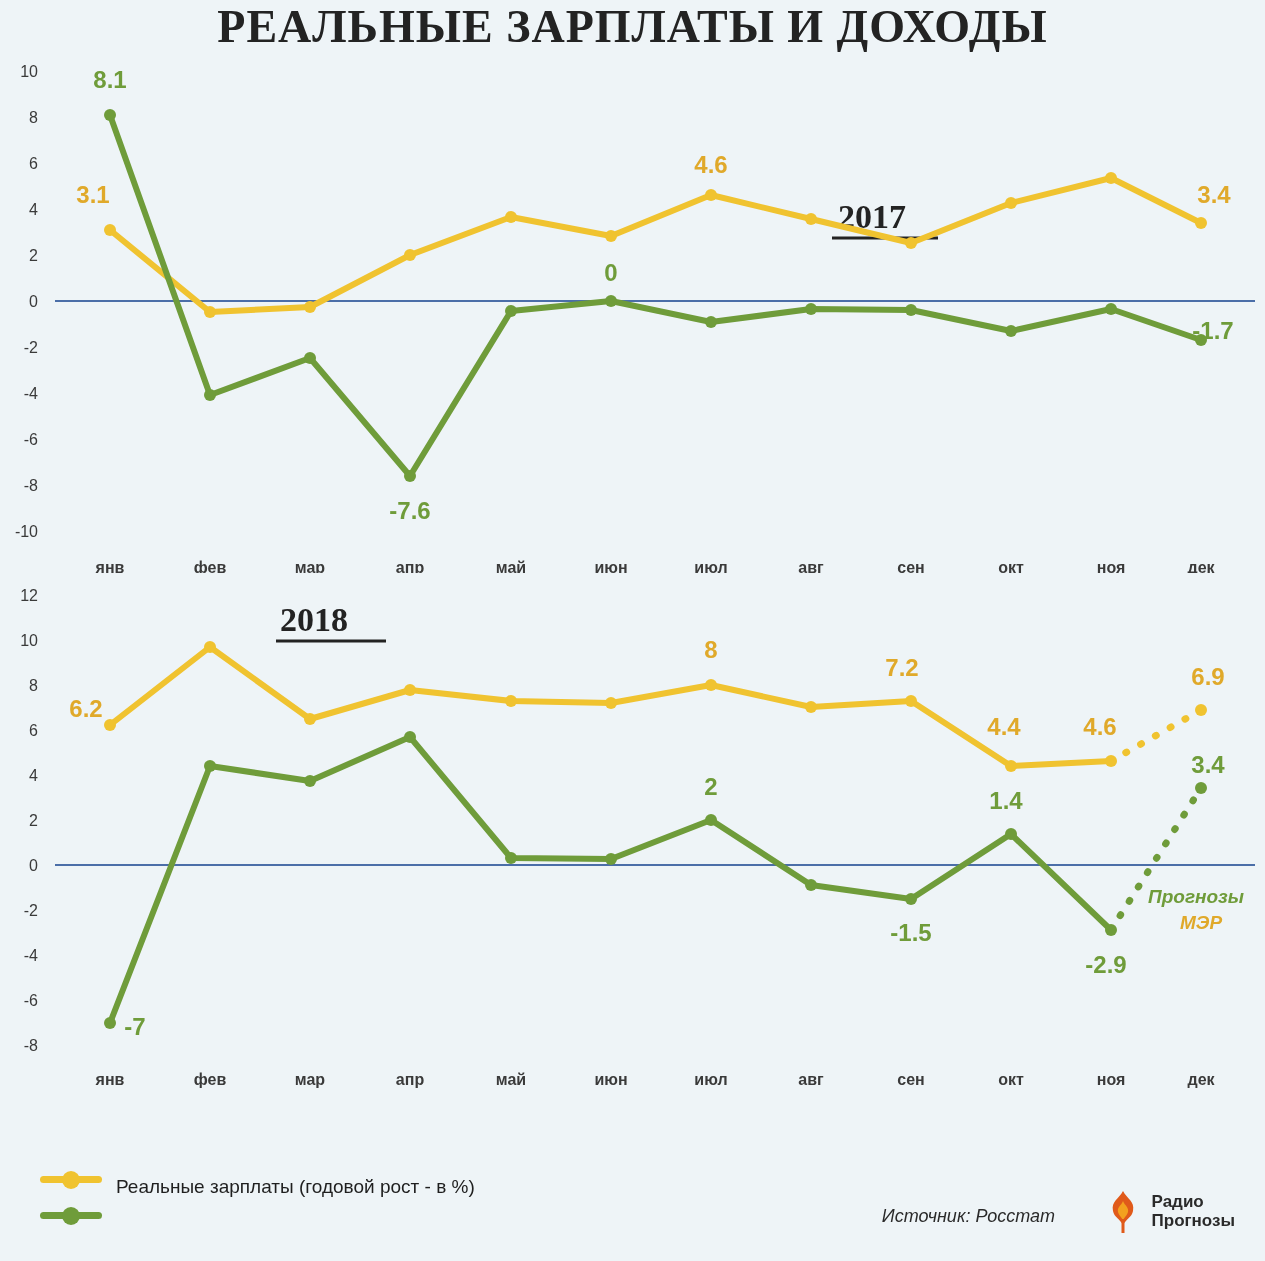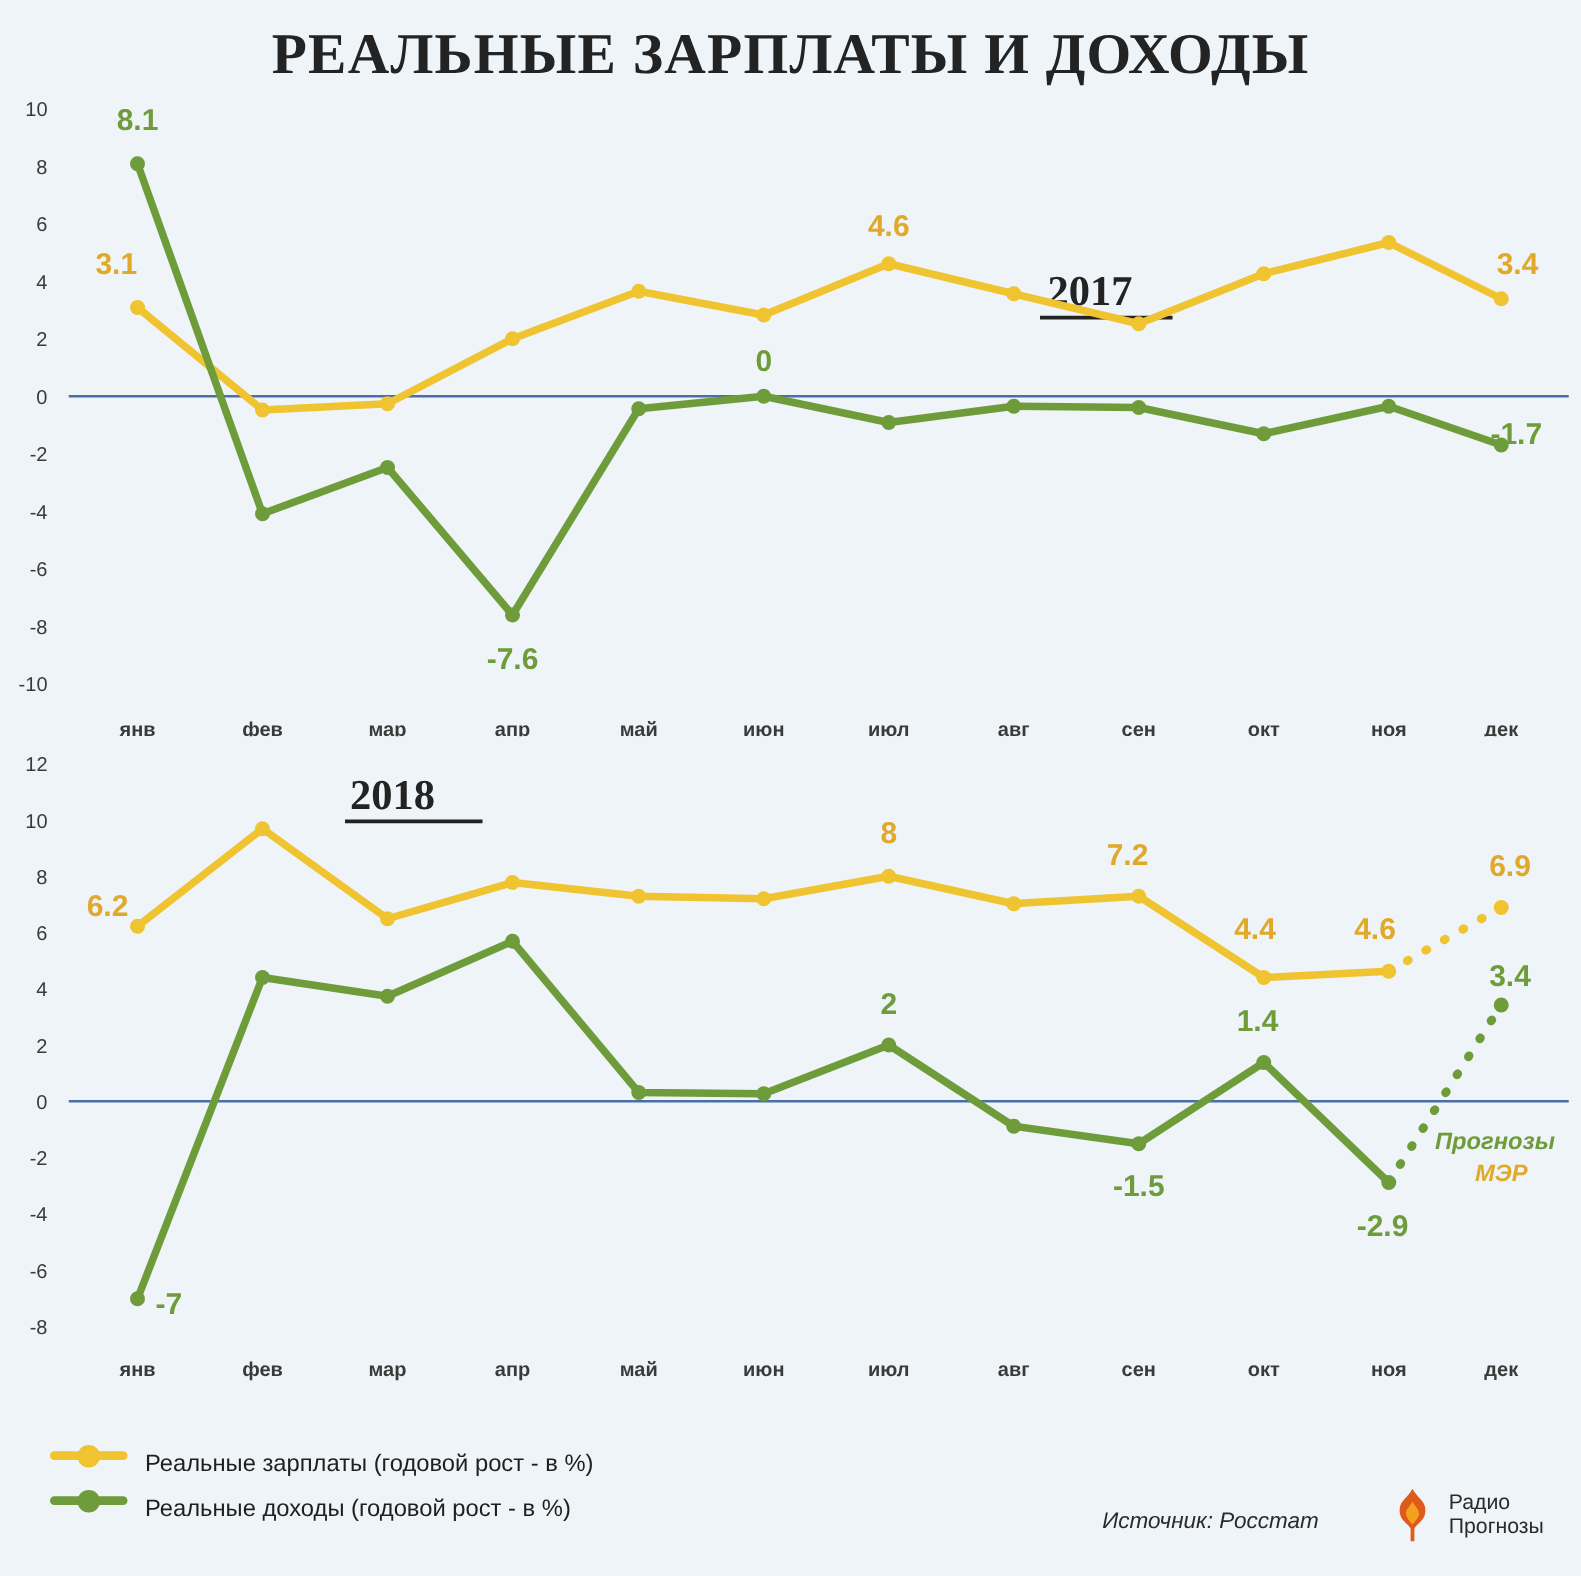--- a/index.html
+++ b/index.html
@@ -10,21 +10,20 @@
     color:#2a2a2a;
     position:relative;
     overflow:hidden;
   }
   .title{
     text-align:center;
     font-size:46px;
     font-weight:bold;
     letter-spacing:1px;
     color:#232323;
-    padding-top:16px;
     font-family:"Liberation Serif", serif;
   }
   .chart-wrap{position:relative;}
   svg{display:block;}
   .axis-label{font-size:16px;fill:#3a3a3a;font-weight:bold;}
   .ytick{font-size:16px;fill:#3a3a3a;}
   .val-y{font-size:24px;fill:#e0a92a;font-weight:bold;}
   .val-g{font-size:24px;fill:#6f9c3a;font-weight:bold;}
   .year-lbl{font-size:34px;font-weight:bold;fill:#232323;font-family:"Liberation Serif", serif;}
   .forecast-lbl{font-size:19px;fill:#6f9c3a;font-style:italic;font-weight:bold;}
@@ -39,21 +38,21 @@
   }
   .legend-text{font-size:19px;color:#1f1f1f;}
   .source{
     position:absolute;right:210px;bottom:34px;
     font-size:18px;font-style:italic;color:#2a2a2a;
   }
   .logo{
     position:absolute;right:30px;bottom:26px;
     display:flex;align-items:center;gap:8px;
   }
-  .logo-text{font-size:17px;font-weight:normal;color:#2a2a2a;line-height:1.1;}
+  .logo-text{font-size:17px;font-weight:bold;color:#2a2a2a;line-height:1.1;}
 </style>
 </head>
 <body>
 
 <div class="title">РЕАЛЬНЫЕ ЗАРПЛАТЫ И ДОХОДЫ</div>
 
 <div class="chart-wrap">
   <svg width="1265" height="520" viewBox="0 0 1265 520">
 
     <g>
@@ -229,21 +228,20 @@
   <div class="legend-row">
     <span class="legend-line" style="background:#f0c330">
       <span class="legend-dot" style="background:#f0c330"></span>
     </span>
     <span class="legend-text">Реальные зарплаты (годовой рост - в %)</span>
   </div>
   <div class="legend-row">
     <span class="legend-line" style="background:#6f9c3a">
       <span class="legend-dot" style="background:#6f9c3a"></span>
     </span>
-    <span class="legend-text">Реальные доходы (годовой рост - в %)</span>
   </div>
 </div>
 
 <div class="source">Источник: Росстат</div>
 
 <div class="logo">
   <svg width="42" height="46" viewBox="0 0 42 46">
     <path d="M21 2 C25 10 33 12 31 22 C30 28 24 30 21 36 C18 30 12 28 11 22 C9 12 17 10 21 2 Z" fill="#e05a1a"></path>
     <path d="M21 12 C23 17 27 18 26 23 C25 27 22 28 21 32 C20 28 17 27 16 23 C15 18 19 17 21 12 Z" fill="#f3a11e"></path>
     <rect x="19.5" y="30" width="3" height="14" fill="#e05a1a"></rect>

